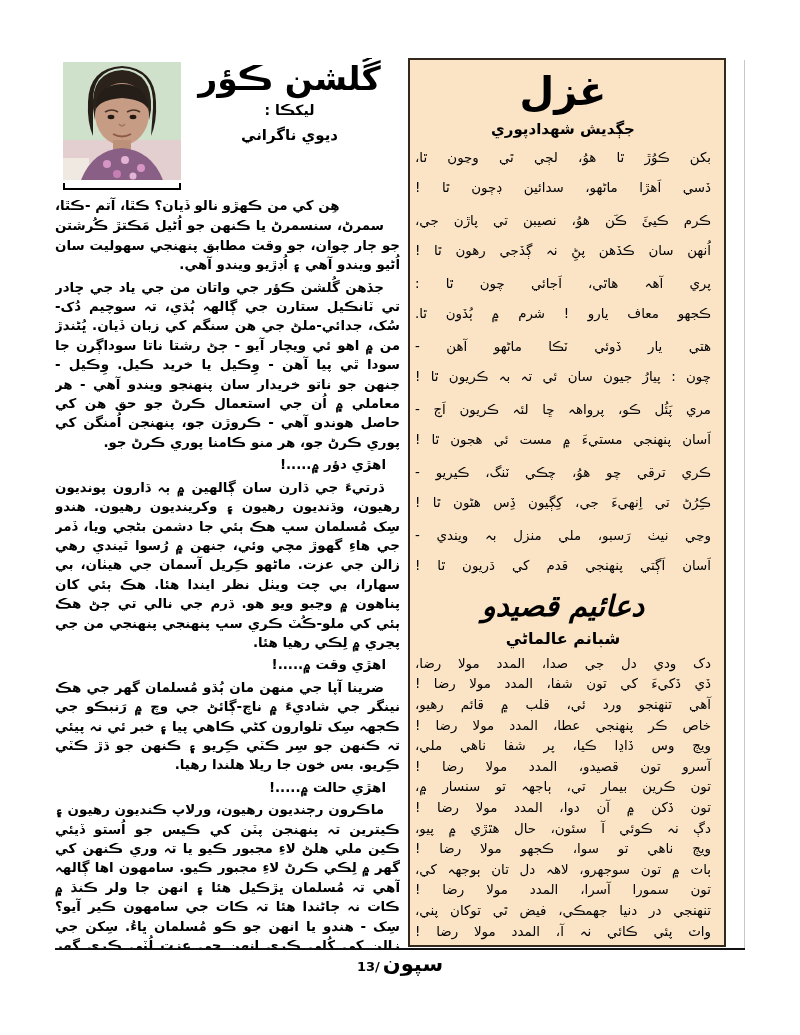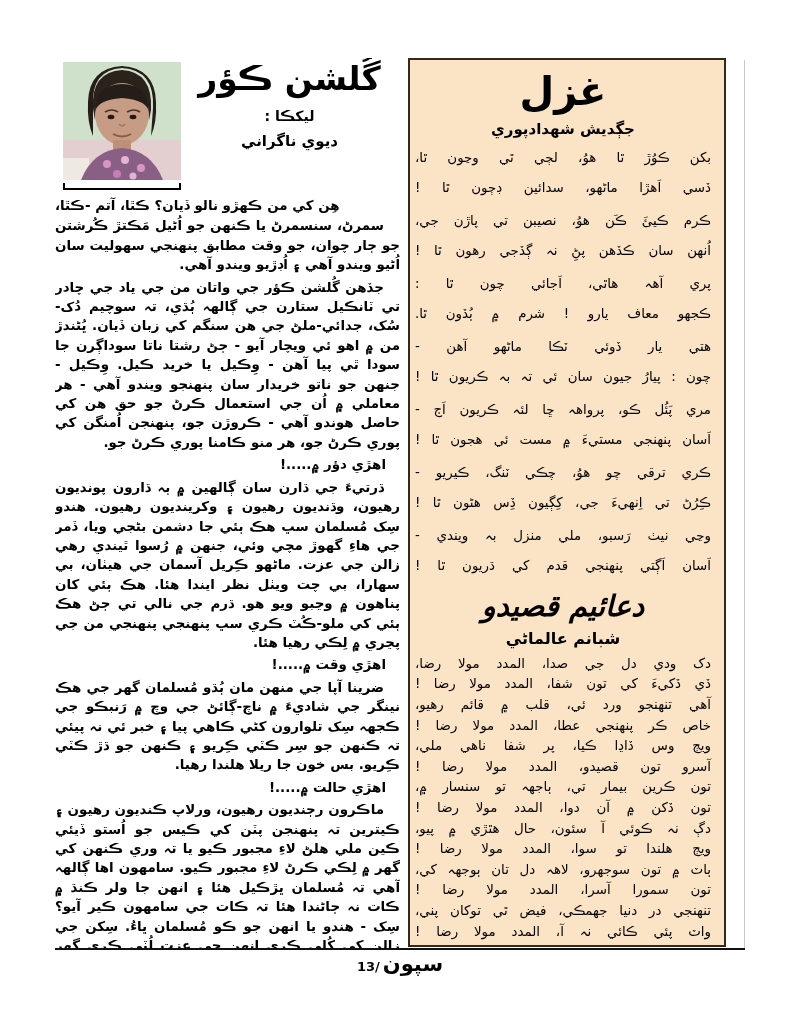--- a/index.html
+++ b/index.html
@@ -7,21 +7,21 @@
   .page{position:absolute;inset:0;background:#fff;overflow:hidden;}
 
   
   .left-col{position:absolute;top:58px;left:55px;width:345px;height:890px;direction:rtl;overflow:hidden;}
   .lc-header{position:relative;height:132px;}
   .photo-wrap{position:absolute;left:8px;top:4px;width:118px;}
   .photo-frame{width:118px;height:118px;overflow:hidden;display:block;}
   .photo-bracket{margin-top:3px;height:5px;border-left:2px solid #000;border-right:2px solid #000;border-bottom:2px solid #000;}
   .lc-titleblock{position:absolute;left:124px;right:0;top:0;text-align:center;}
   .lc-title{font-size:33px;font-weight:bold;line-height:1.25;letter-spacing:-.5px;}
-  .lc-byline{font-size:14px;font-weight:bold;margin-top:9px;}
+  .lc-byline{font-size:14px;font-weight:bold;margin-top:3px;}
   .lc-author{font-size:15px;font-weight:bold;margin-top:8px;}
   .lc-body{margin-top:6px;font-size:13.4px;line-height:19.4px;font-weight:600;}
   .intro-line{text-align:left;font-weight:bold;margin-bottom:1px;}
   .para{text-align:justify;text-justify:inter-word;text-indent:16px;margin:0 0 3px 0;}
   .subhead{font-weight:bold;text-align:right;padding-right:14px;margin:3px 0 3px 0;}
 
   
   .poem-box{position:absolute;top:58px;left:408px;width:318px;height:889px;background:#FBE4C5;border:2px solid #33291F;box-sizing:border-box;padding:6px 13px 6px 5px;direction:rtl;overflow:hidden;}
   .ghazal-title{text-align:center;font-size:40px;font-weight:bold;line-height:1.15;margin-top:2px;}
   .poet{text-align:center;font-size:15px;font-weight:bold;margin:6px 0 4px 0;}
@@ -134,21 +134,21 @@
 
     <div class="qline">دک ودي دل جي صدا، المدد مولا رضا،</div>
     <div class="qline">ڏي ڏکيءَ کي تون شفا، المدد مولا رضا !</div>
     <div class="qline">آهي تنهنجو ورد ئي، قلب ۾ قائم رهيو،</div>
     <div class="qline">خاص ڪر پنهنجي عطا، المدد مولا رضا !</div>
     <div class="qline">ويڄ وس ڏاڍا ڪيا، پر شفا ناهي ملي،</div>
     <div class="qline">آسرو تون قصيدو، المدد مولا رضا !</div>
     <div class="qline">تون ڪرين بيمار تي، ٻاجهہ تو سنسار ۾،</div>
     <div class="qline">تون ڏکن ۾ آن دوا، المدد مولا رضا !</div>
     <div class="qline">دڳ نہ ڪوئي آ سئون، حال هٿڙي ۾ پيو،</div>
-    <div class="qline">ويڄ هلندا تو سوا، المدد مولا رضا !</div>
+    <div class="qline">ويڄ ناهي تو سوا، ڪجهو مولا رضا !</div>
     <div class="qline">ٻاٽ ۾ تون سوجهرو، لاهہ دل تان ٻوجهہ کي،</div>
     <div class="qline">تون سمورا آسرا، المدد مولا رضا !</div>
     <div class="qline">تنهنجي در دنيا جهمڪي، فيض ٿي توکان پني،</div>
     <div class="qline">واٽ پئي ڪائي نہ آ، المدد مولا رضا !</div>
     <div class="qline">دل "شبنم" جي ڪري، ڪيتريون ڪارون اڃان؟</div>
     <div class="qline">ڪر سخي پنهنجي سخا، المدد مولا رضا !</div>
   </div>
 
   <div class="page-edge-line"></div>
 

